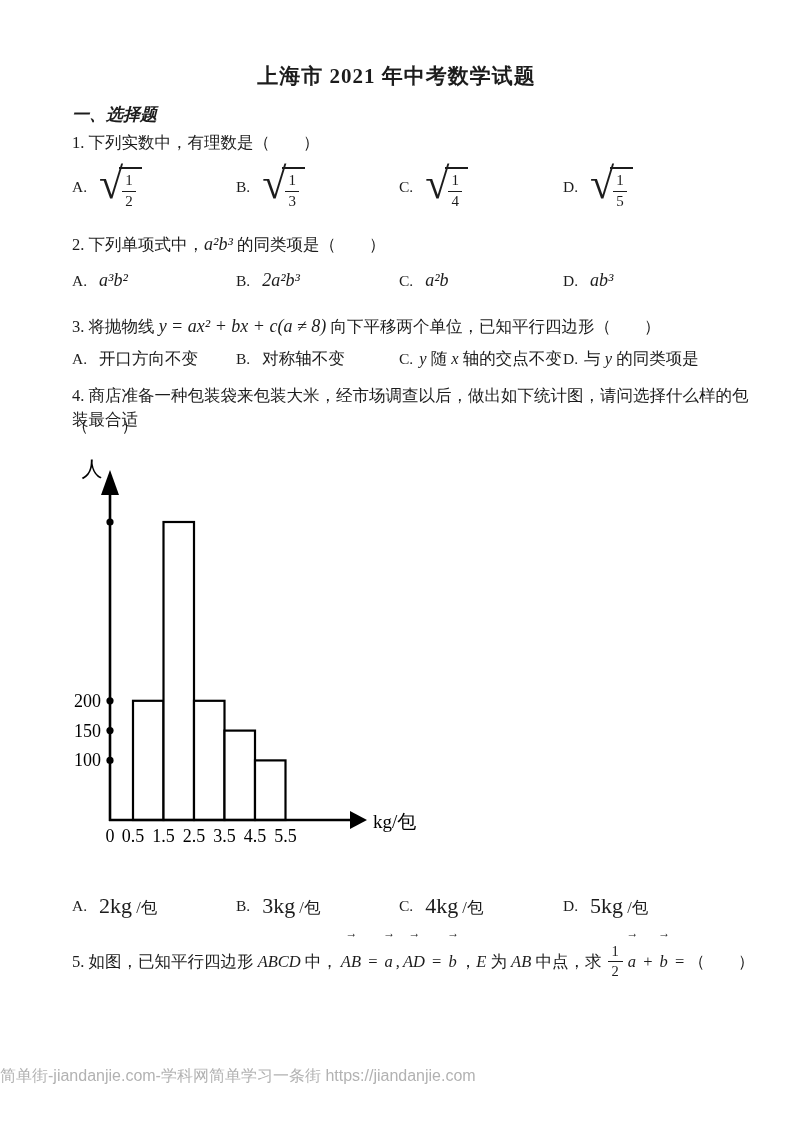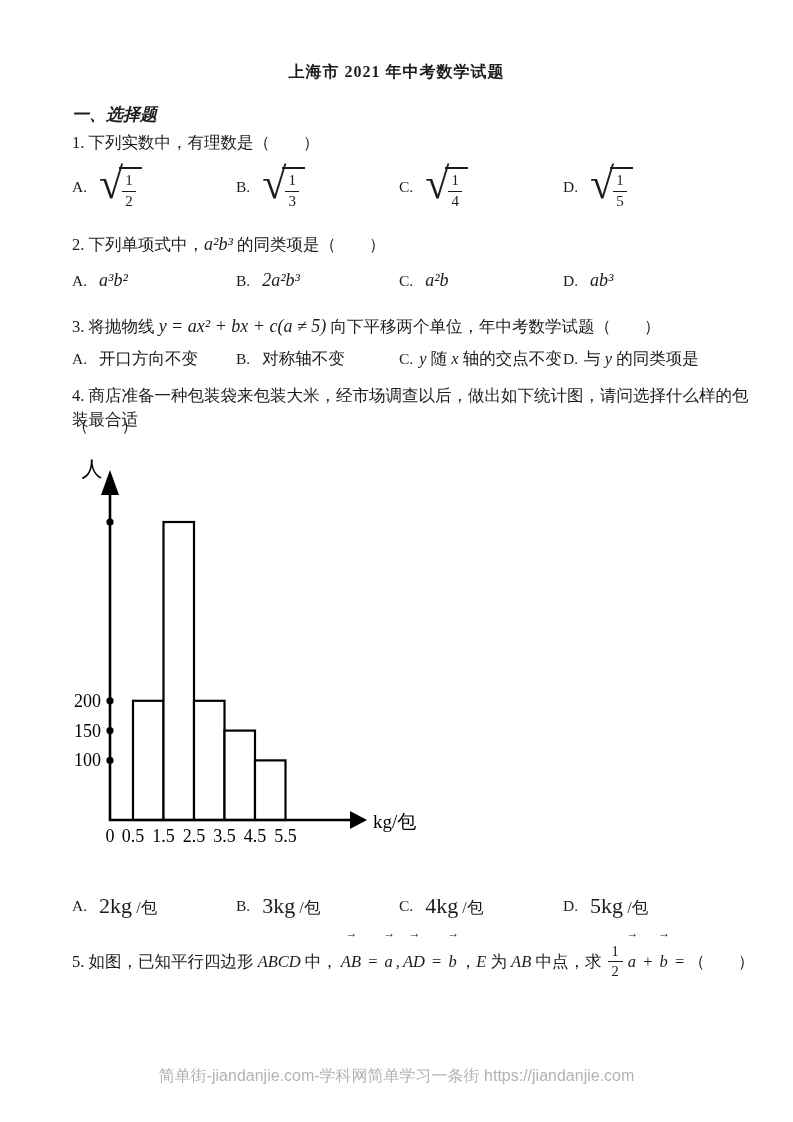--- a/index.html
+++ b/index.html
@@ -4,21 +4,21 @@
 <style>
   html,body{margin:0;padding:0;}
   body{
     width:793px;height:1122px;position:relative;background:#ffffff;
     font-family:"Liberation Serif","DejaVu Serif",serif;
     color:#1c1c1c;overflow:hidden;
   }
   .abs{position:absolute;}
   .page-title{
     left:0;right:0;top:62px;text-align:center;
-    font-size:16px;font-weight:bold;letter-spacing:1px;
+    font-size:21px;font-weight:bold;letter-spacing:1px;
   }
   .section-head{
     left:72px;top:103px;font-size:17px;font-weight:bold;
     font-family:"Liberation Sans","DejaVu Sans",sans-serif;
     font-style:italic;
   }
   .qtext{left:72px;right:30px;font-size:16.5px;line-height:1.45;}
   .optrow{
     left:72px;right:20px;display:grid;
     grid-template-columns:164px 163px 164px auto;
@@ -40,21 +40,21 @@
   .frac{display:inline-block;vertical-align:middle;text-align:center;
         font-size:14.5px;line-height:1.15;margin:0 2px;position:relative;top:-2px;}
   .fn{display:block;border-bottom:1.4px solid #1c1c1c;padding:0 4px 1px 4px;}
   .fd{display:block;padding-top:1px;}
   
   .vec{position:relative;display:inline-block;padding:0 2px;margin:0 1px;}
   .varr{position:absolute;top:-11px;left:50%;transform:translateX(-50%);
         font-size:12px;font-style:normal;letter-spacing:-1px;line-height:1;}
   .q5line{font-size:16.5px;line-height:48px;white-space:nowrap;}
   .footer{
-    left:0;right:0;top:1066px;text-align:center;color:#b2b2b2;
+    left:0;right:0;top:1066px;text-align:left;color:#b2b2b2;
     font-size:16px;font-family:"Liberation Sans","DejaVu Sans",sans-serif;
   }
   svg text{fill:#000;}
 </style>
 </head>
 <body>
 
 <div class="abs page-title">上海市 2021 年中考数学试题</div>
 
 <div class="abs section-head">一、选择题</div>
@@ -124,21 +124,21 @@
   <div class="opt">
       <span class="opt-label">C.</span>
       <span><span class="it formula">a²b</span></span>
     </div>
   <div class="opt">
       <span class="opt-label">D.</span>
       <span><span class="it formula">ab³</span></span>
     </div>
 </div>
 
-<div class="abs qtext" style="top:313px;"><span>3. 将抛物线 </span><span class="it formula">y = ax² + bx + c(a ≠ 5)</span><span> 向下平移两个单位，年中考数学试题（　　）</span></div>
+<div class="abs qtext" style="top:313px;"><span>3. 将抛物线 </span><span class="it formula">y = ax² + bx + c(a ≠ 8)</span><span> 向下平移两个单位，已知平行四边形（　　）</span></div>
 <div class="abs optrow" style="top:348px;">
   <div class="opt">
       <span class="opt-label">A.</span>
       <span><span>开口方向不变</span></span>
     </div>
   <div class="opt">
       <span class="opt-label">B.</span>
       <span><span>对称轴不变</span></span>
     </div>
   <div class="opt">

